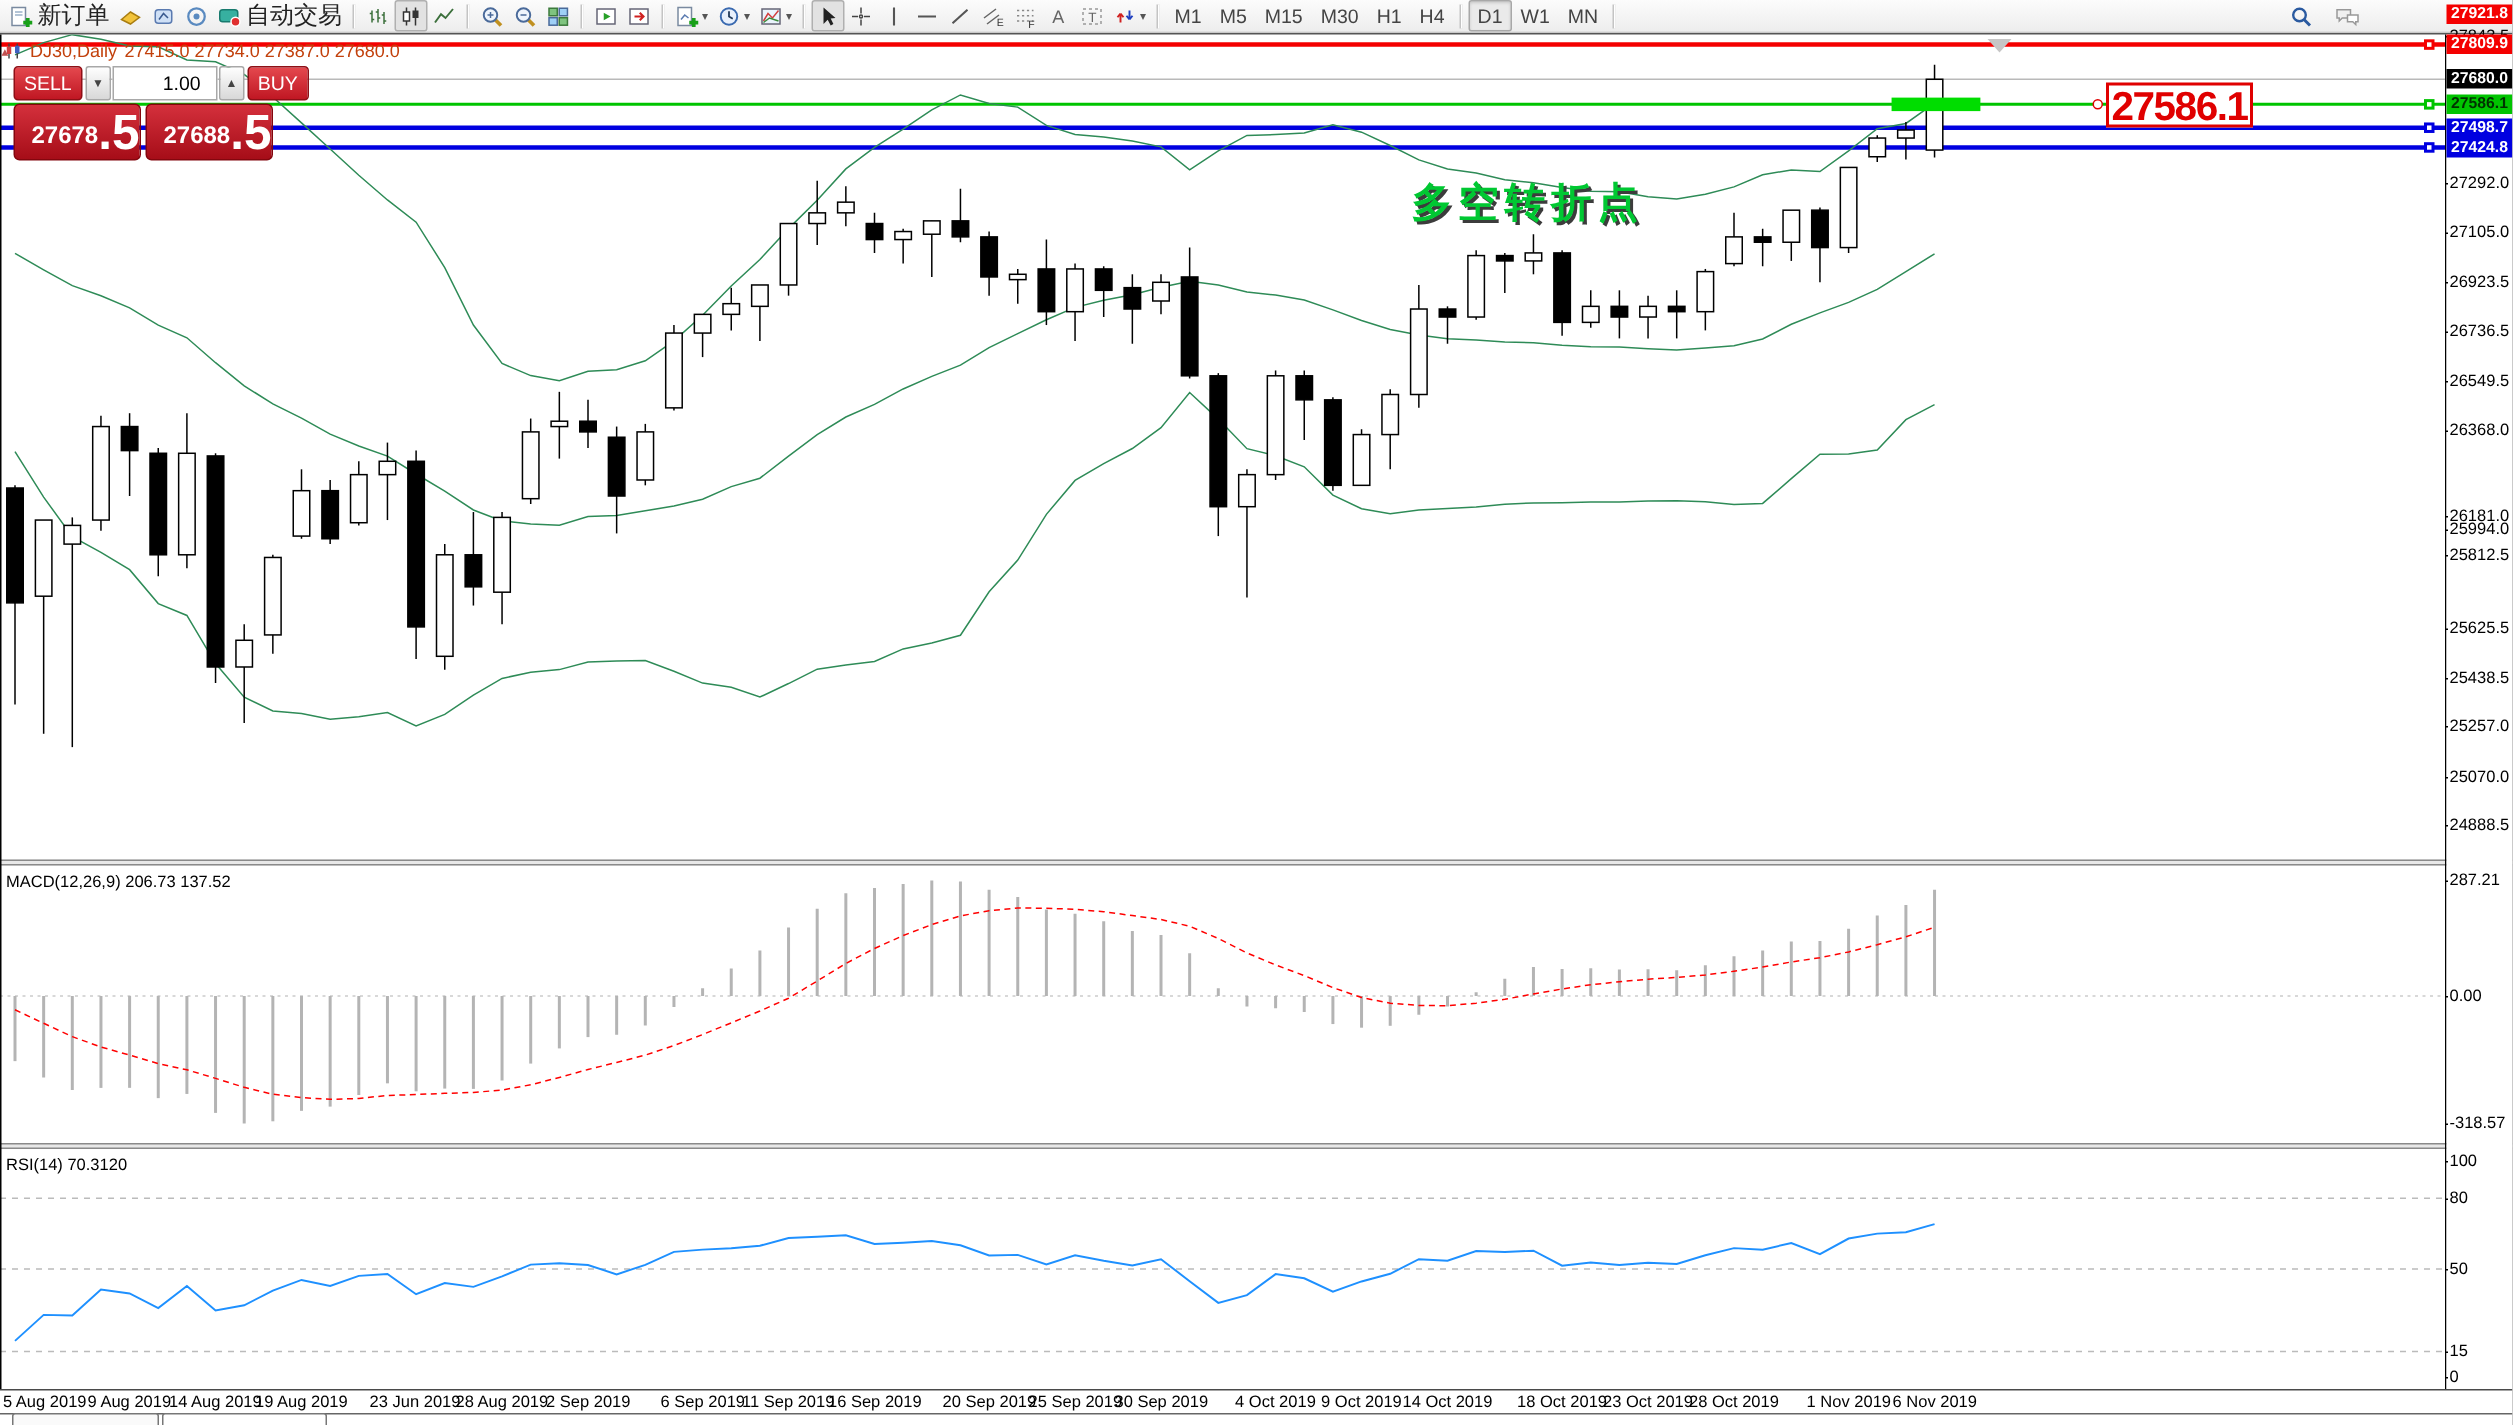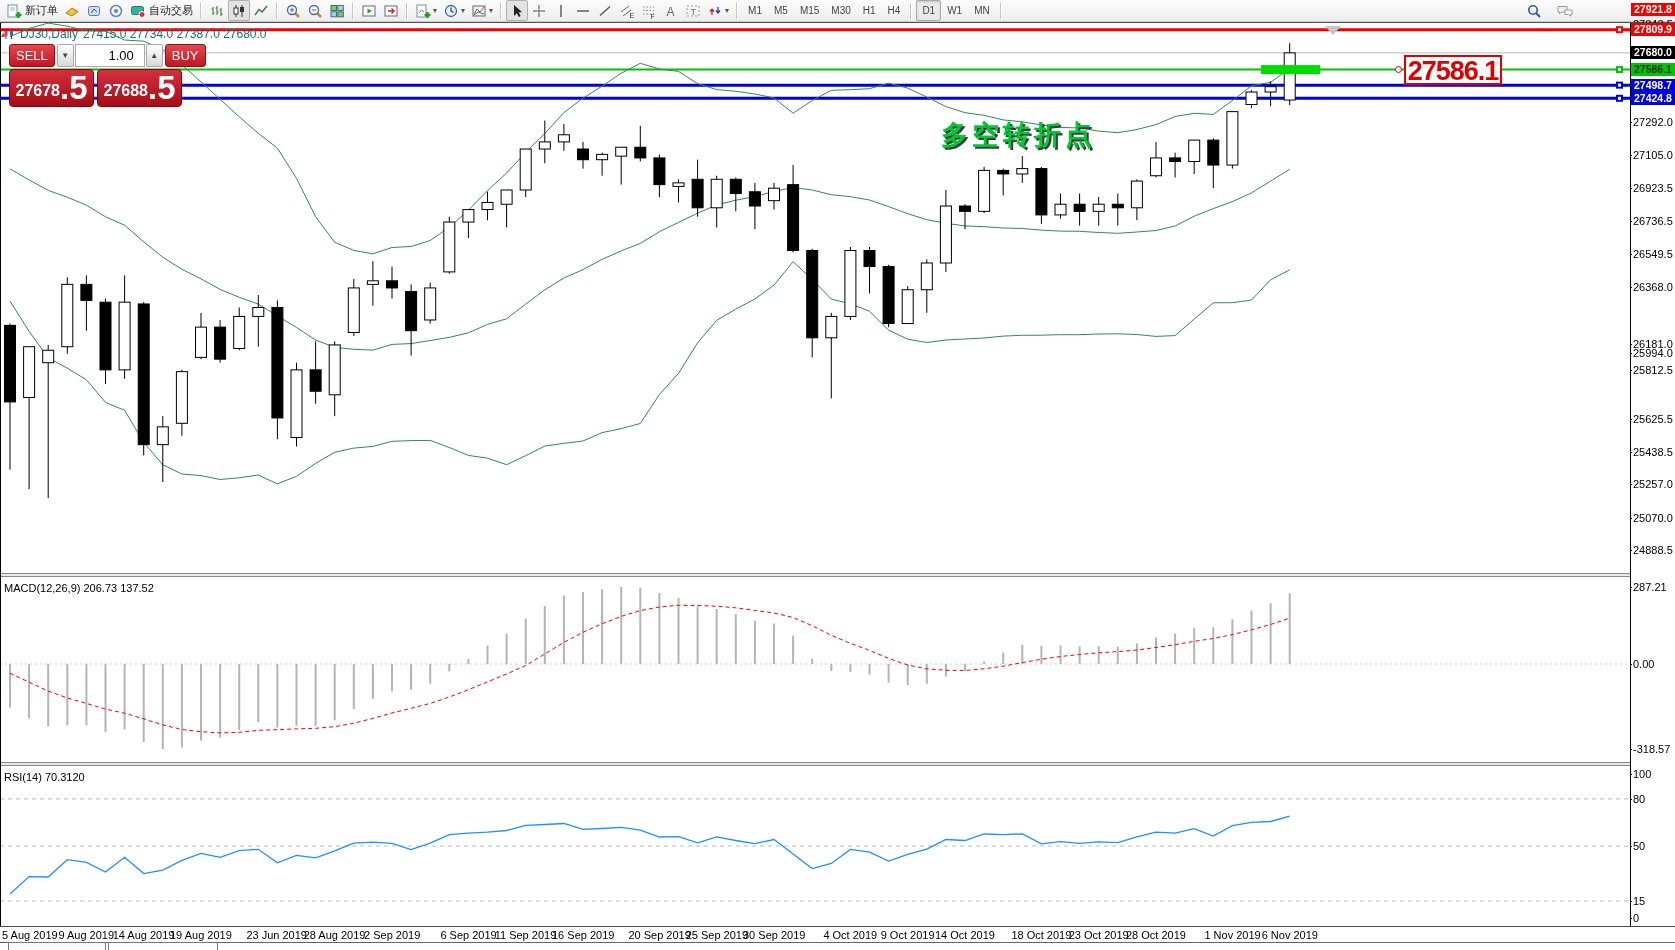--- a/index.html
+++ b/index.html
@@ -6,25 +6,25 @@
   .app{position:relative;width:1675px;height:950px;background:#fff;overflow:hidden;
        font-family:"Liberation Sans",sans-serif;-webkit-font-smoothing:antialiased;}
   
   .toolbar{position:absolute;top:0;left:0;width:1675px;height:22px;
     background:linear-gradient(#fcfcfc,#ededed);border-bottom:1px solid #c9c9c9;
     display:flex;align-items:center;padding:0 3px;box-sizing:border-box;}
   .tb-sep{width:1px;height:16px;background:#c4c4c4;border-right:1px solid #fff;margin:0 4px;flex:0 0 auto;}
   .tbtn{height:19px;display:flex;align-items:center;justify-content:center;padding:0 2px;
     border:1px solid transparent;border-radius:2px;color:#333;flex:0 0 auto;cursor:default;}
   .tbtn.active{background:#e2e2e2;border-color:#b0b0b0;}
-  .tbtn .lbl{font-size:11px;margin-left:3px;color:#222;white-space:nowrap;text-align:right;}
+  .tbtn .lbl{font-size:16px;margin-left:3px;color:#222;white-space:nowrap;text-align:right;}
   .ticon{width:16px;height:16px;display:block;flex:0 0 auto;}
   .ticon svg{display:block;}
   .caret{font-size:8px;color:#555;margin-left:2px;}
-  .tf{font-size:10px;color:#444;padding:0 5px;height:19px;display:flex;align-items:center;border:1px solid transparent;border-radius:2px;flex:0 0 auto;}
+  .tf{font-size:13px;color:#444;padding:0 5px;height:19px;display:flex;align-items:center;border:1px solid transparent;border-radius:2px;flex:0 0 auto;}
   .tf.active{background:#eaeaea;border-color:#a8a8a8;box-shadow:inset 0 1px 2px rgba(0,0,0,.15);}
   .tb-right{margin-left:auto;margin-right:100px;display:flex;align-items:center;gap:14px;}
   
   .chart-region{position:absolute;left:0;top:22px;width:1675px;height:928px;background:#fff;
     border-top:1px solid #555;box-sizing:border-box;}
   .pane-svg{position:absolute;left:0;}
   #main-svg{top:0;}
   #macd-svg{top:554px;}
   #rsi-svg{top:743px;}
   .splitter{position:absolute;left:0;width:1675px;height:2px;background:#e8e8e8;
@@ -33,21 +33,21 @@
   #split2{top:739px;}
   .axis-line{position:absolute;left:1630px;top:0;width:1px;height:903px;background:#000;}
   .left-border{position:absolute;left:0;top:0;width:1px;height:903px;background:#000;}
   .axis-col{position:absolute;left:1631px;top:0;width:44px;height:903px;background:#fff;}
   .tick-label{position:absolute;left:2px;height:12px;line-height:12px;font-size:11px;color:#000;white-space:nowrap;}
   .tick-label::before{content:"";position:absolute;left:-3px;top:6px;width:2px;height:1px;background:#000;}
   .level-label{position:absolute;left:0;width:44px;height:13px;line-height:13px;font-size:10.5px;
     font-weight:bold;padding-left:3px;box-sizing:border-box;white-space:nowrap;}
   
   .chart-title{position:absolute;left:3px;top:4px;display:flex;align-items:center;gap:5px;
-    font-size:12px;color:#0f766e;z-index:6;}
+    font-size:12px;color:#c2410c;z-index:6;}
   .chart-title .sym{font-weight:normal;}
   .shift-marker{position:absolute;left:1325px;top:3px;width:0;height:0;z-index:3;
     border-left:8px solid transparent;border-right:8px solid transparent;border-top:9px solid #c6c6c6;}
   .annotation{position:absolute;left:941px;top:94px;font-size:27px;font-weight:bold;color:#00c832;
     text-shadow:2px 2px 0 #3c3c3c;z-index:4;white-space:nowrap;letter-spacing:4px;}
   .big-price-label{position:absolute;left:1404px;top:52px;width:98px;height:30px;background:#fff;
     border:2px solid #e00000;color:#e00000;font-size:27px;font-weight:600;text-align:center;
     line-height:28px;z-index:5;box-sizing:border-box;letter-spacing:-1px;}
   .anchor-dot{position:absolute;left:1395px;top:63px;width:7px;height:7px;border:1px solid #e00000;
     border-radius:50%;background:#fff;z-index:5;box-sizing:border-box;}
@@ -58,21 +58,21 @@
     background:linear-gradient(#e4484e,#c01723);font-family:"Liberation Sans",sans-serif;}
   .tp-sell-btn{width:47px;}
   .tp-buy-btn{width:53px;}
   .tp-spin{display:flex;flex:1;gap:1px;}
   .tp-spin-btn{width:17px;background:linear-gradient(#fefefe,#d8d8d8);border:1px solid #a8a8a8;
     border-radius:2px;font-size:8px;color:#444;padding:0;}
   .tp-volume{width:58px;flex:1;border:1px solid #a8a8a8;font-size:13px;text-align:right;
     padding:0 10px 0 0;font-family:"Liberation Sans",sans-serif;color:#000;}
   .tp-row2{display:flex;gap:3px;margin-top:2px;height:38px;}
   .tp-price{flex:1;background:linear-gradient(#d4303c,#a60d18);border:1px solid #84060e;border-radius:4px;
-    color:#fff;display:flex;align-items:flex-end;justify-content:center;padding-bottom:2px;}
+    color:#fff;display:flex;align-items:flex-end;justify-content:flex-end;padding-bottom:2px;}
   .tp-price .main{font-size:16px;font-weight:bold;line-height:26px;}
   .tp-price .big{font-size:33px;font-weight:bold;line-height:33px;}
   .panel-toggle{position:absolute;left:1px;top:6px;font-size:9px;color:#c05050;z-index:9;}
   
   .ind-label{position:absolute;left:4px;font-size:11px;color:#000;z-index:4;white-space:nowrap;}
   #macd-label{top:559px;}
   #rsi-label{top:748px;}
   
   .date-axis{position:absolute;left:0;top:903px;width:1675px;height:15px;border-top:1px solid #4a4a4a;background:#fff;}
   .date-label{position:absolute;top:2px;font-size:11px;color:#000;white-space:nowrap;}

